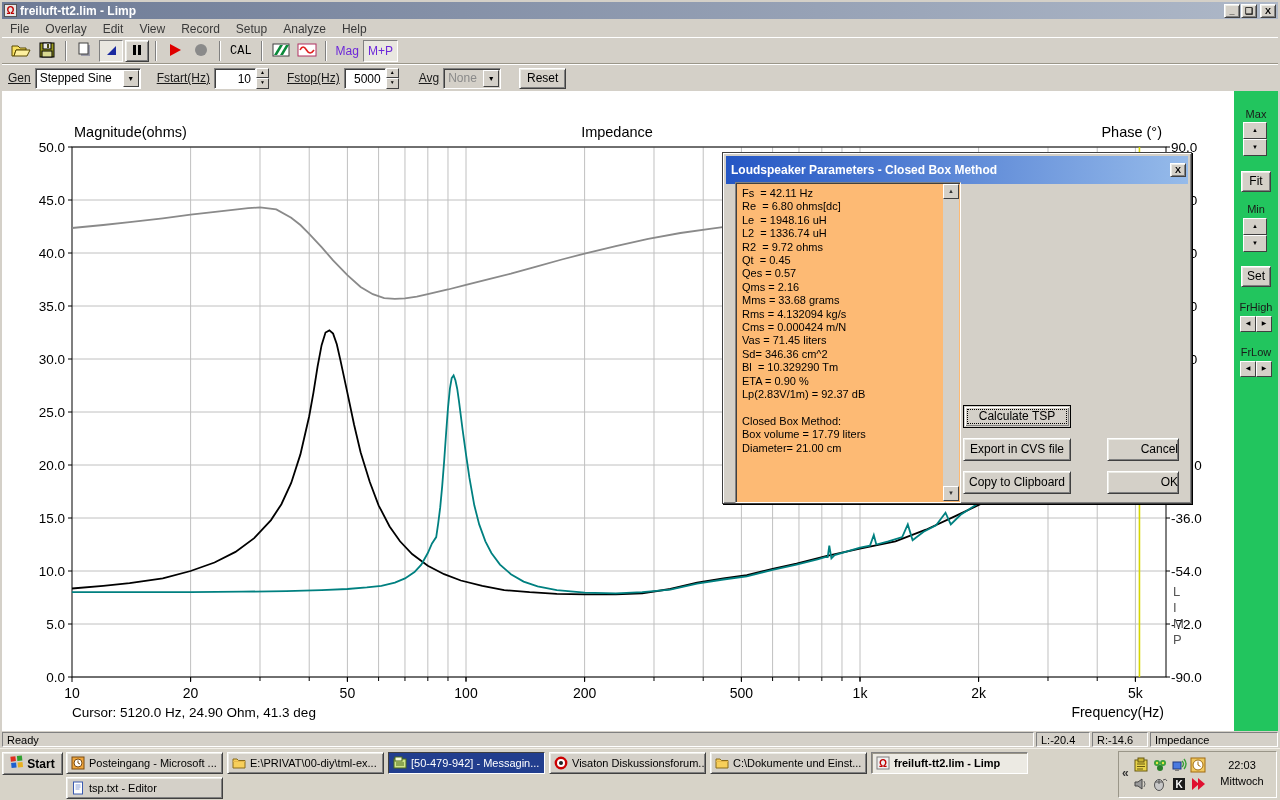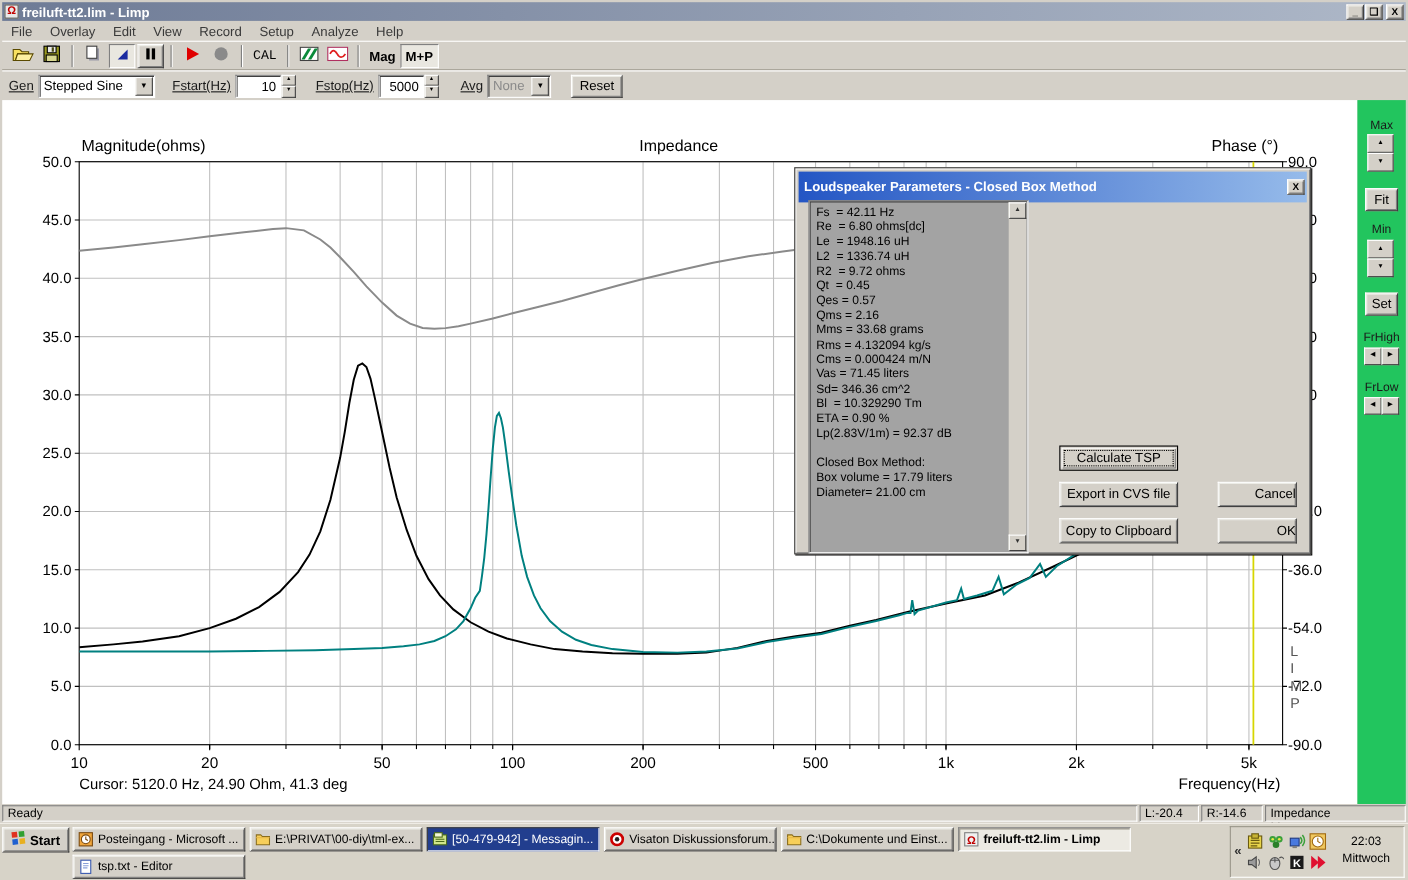--- a/index.html
+++ b/index.html
@@ -16,21 +16,21 @@
   .titlebar .ticon { width:13px; height:13px; background:#e8e8e8; border:1px solid #555; color:#c00000; font-weight:bold; font-size:10px; line-height:11px; text-align:center; margin-right:3px; }
   .titlebar .ttext { color:#fff; font-weight:bold; font-size:12px; flex:1; }
   .winbtn { width:16px; height:14px; font-size:9px; line-height:12px; text-align:center; font-weight:bold; color:#000; margin-left:1px; }
   .menubar { left:2px; top:20px; width:1276px; height:17px; background:#d4d0c8; display:flex; align-items:center; }
   .menubar span { padding:2px 8px; color:#3a3a3a; font-size:12px; }
 
   .toolbar1 { left:2px; top:37px; width:1276px; height:27px; background:#d4d0c8; border-top:1px solid #fff; border-bottom:1px solid #9a9689; display:flex; align-items:center; padding-left:6px; }
   .tbtn { width:24px; height:22px; display:flex; align-items:center; justify-content:center; margin:0 1px; }
   .tsep { width:2px; height:20px; border-left:1px solid #808080; border-right:1px solid #fff; margin:0 5px; }
   .tbtxt { font-size:12px; padding:0 4px; height:22px; display:flex; align-items:center; }
-  .teal { color:#000000; font-weight:bold; }
+  .teal { color:#6d28d9; font-weight:normal; }
 
   .toolbar2 { left:2px; top:64px; width:1276px; height:27px; background:#d4d0c8; border-top:1px solid #fff; display:flex; align-items:center; padding-left:6px; gap:4px; }
   .lbl { font-size:12px; color:#1a1a1a;text-decoration:underline; }
   .combo { height:21px; background:#fff; border:1px solid; border-color:#808080 #fff #fff #808080; box-shadow:inset 1px 1px 0 #404040; display:flex; align-items:center; }
   .combo .cval { flex:1; padding:0 4px; font-size:12px; }
   .combo .cbtn { width:16px; height:17px; margin:1px; background:#d4d0c8; border:1px solid; border-color:#fff #404040 #404040 #fff; font-size:7px; text-align:center; line-height:15px; color:#000; }
   .combo.disabled { background:#d4d0c8; } .combo.disabled .cval { color:#8a8a8a; }
   .spin { height:21px; display:flex; }
   .spin .sval { width:42px; background:#fff; border:1px solid; border-color:#808080 #fff #fff #808080; box-shadow:inset 1px 1px 0 #404040; font-size:12px; text-align:right; padding:2px 4px 0 0; }
   .spincol { width:13px; display:flex; flex-direction:column; }
@@ -50,21 +50,21 @@
   .hspin div { flex:1; background:#d4d0c8; border:1px solid; border-color:#fff #404040 #404040 #fff; font-size:6px; text-align:center; line-height:13px; }
   .rbtn { position:absolute; left:7px; width:30px; height:21px; line-height:19px; }
 
   .statusbar { left:2px; top:731px; width:1276px; height:17px; background:#d4d0c8; display:flex; gap:2px; padding-top:1px; }
   .spanel { border:1px solid; border-color:#808080 #fff #fff #808080; padding:1px 4px; font-size:11px; height:15px; }
 
   
   .dialog { left:722px; top:152px; width:470px; height:352px; background:#d4d0c8; border:1px solid #404040; box-shadow:inset 1px 1px 0 #fff, inset -1px -1px 0 #808080, 1px 1px 0 #000; z-index:20; }
   .dtitle { position:absolute; left:3px; top:3px; width:462px; height:28px; background:linear-gradient(to right,#2456c4,#96bbea); display:flex; align-items:center; padding:0 2px 0 5px; }
   .dtitle .dtext { color:#fff; font-weight:bold; font-size:12px; flex:1; }
-  .listbox { position:absolute; left:12px; top:29px; width:200px; height:321px; background:#a3a3a3; border:1px solid; border-color:#808080 #fff #fff #808080; box-shadow:inset 1px 1px 0 #404040; }
+  .listbox { position:absolute; left:12px; top:29px; width:226px; height:321px; background:#fdba74; border:1px solid; border-color:#808080 #fff #fff #808080; box-shadow:inset 1px 1px 0 #404040; }
   .listbox pre { font-family:"Liberation Sans", sans-serif; font-size:11px; line-height:13.4px; padding:4px 2px 0 6px; white-space:pre; }
   .lbscroll { position:absolute; right:1px; top:1px; width:16px; height:317px; background:#d4d0c8; }
   .sbtn { position:absolute; left:0; width:16px; height:15px; background:#d4d0c8; border:1px solid; border-color:#fff #404040 #404040 #fff; font-size:6px; text-align:center; line-height:13px; color:#333; }
   .groupbox { position:absolute; left:232px; top:30px; width:228px; height:140px; border:1px solid #808080; box-shadow:inset 1px 1px 0 #fff, 1px 1px 0 #fff; }
   .glegend { position:absolute; left:8px; top:-7px; background:#d4d0c8; padding:0 3px; font-size:11px; }
   .drow { position:absolute; left:12px; width:210px; display:flex; align-items:center; }
   .drow .dlab { flex:1; font-size:11px; }
   .dinput { width:48px; height:19px; background:#fff; border:1px solid; border-color:#808080 #fff #fff #808080; box-shadow:inset 1px 1px 0 #404040; font-size:11px; padding:2px 3px 0 4px; font-family:"Liberation Sans",sans-serif; }
   .dbtn { position:absolute; width:108px; height:23px; line-height:21px; }
   .dbtn.default { border:1px solid #000; box-shadow:inset 0 0 0 1px #d4d0c8, inset 2px 2px 0 #fff, inset -2px -2px 0 #808080; outline:1px dotted #000; outline-offset:-5px; }

